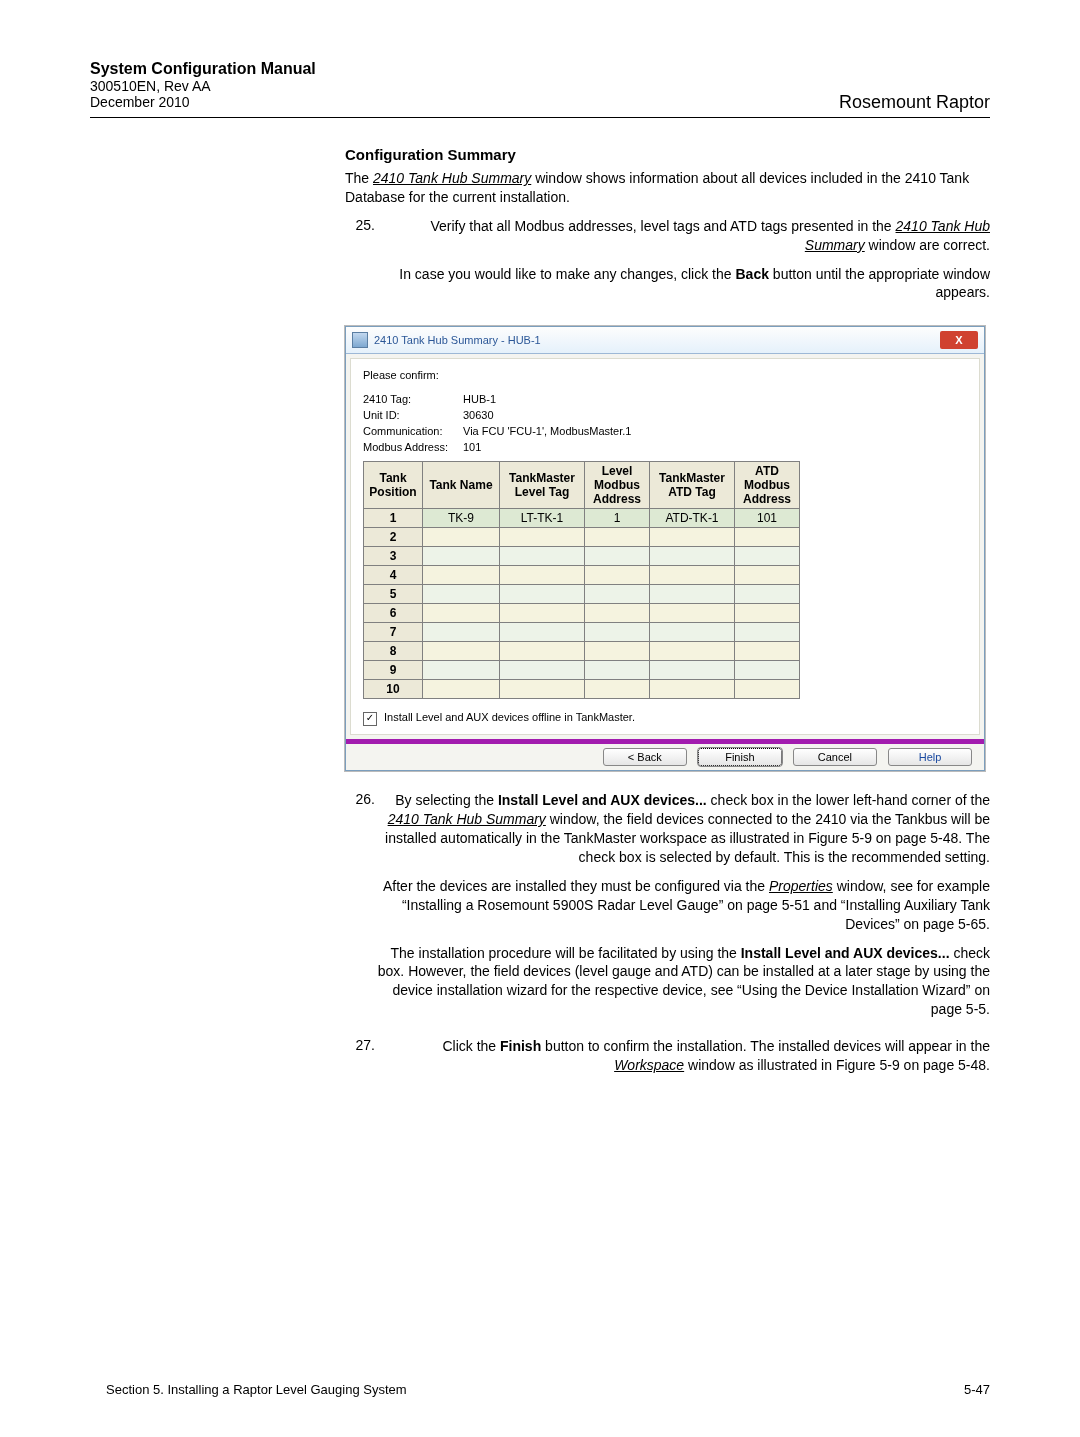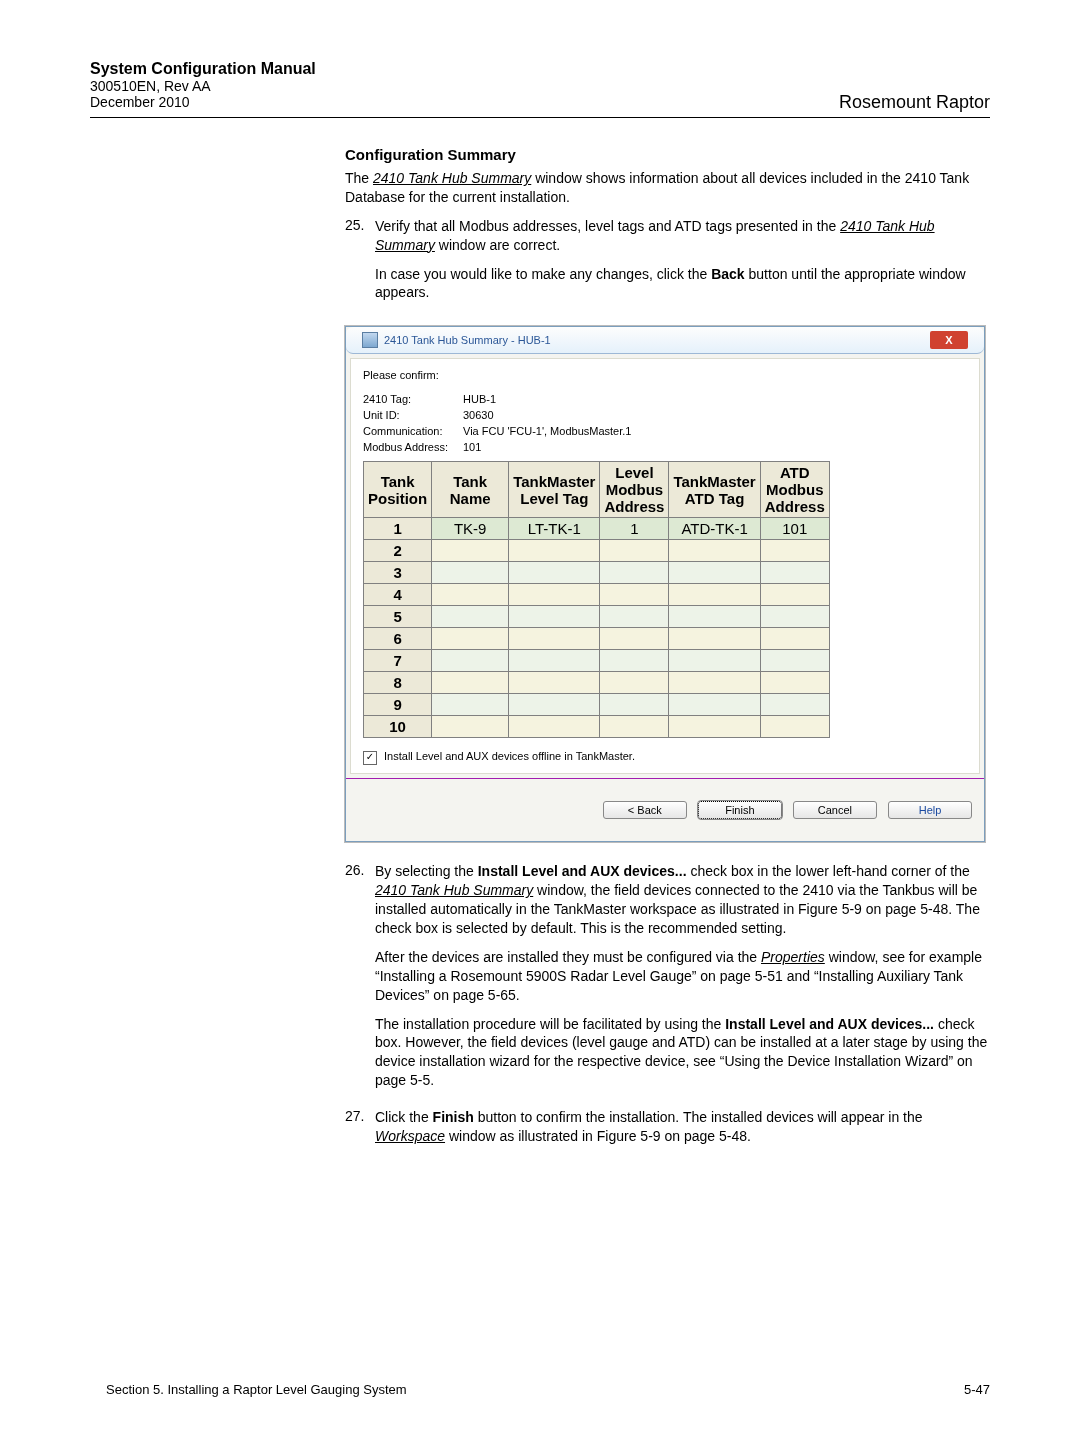--- a/index.html
+++ b/index.html
@@ -26,41 +26,40 @@
   .header-right { float: right; text-align: right; padding-top: 32px; }
   .manual-title { font-weight: bold; font-size: 16px; }
   .product-name { font-size: 18px; }
   .content-col {
     margin-left: 255px;
   }
   .section-title { font-weight: bold; font-size: 15px; margin-bottom: 6px; }
   p { margin: 0 0 10px 0; line-height: 1.35; }
   .italic { font-style: italic; text-decoration: underline; }
   .bold { font-weight: bold; }
-  .step { display: flex; margin-bottom: 8px; }
+  .step { display: flex; margin-bottom: 8px; text-align: right; }
   .step-num { width: 30px; flex-shrink:0; }
   .step-body { flex: 1; }
   .step-body p { margin-bottom: 10px; }
 
   
   .dialog {
     width: 638px;
     border: 1px solid #7b9ebd;
     margin: 14px 0 20px 0;
     font-size: 11px;
     background: #f4f4f0;
     box-shadow: 0 0 0 1px #bbb;
   }
   .dlg-title {
     background: linear-gradient(to bottom, #fdfdfd, #e5f1fb);
     border-bottom: 1px solid #9db8d6;
-    padding: 4px 16px;
+    padding: 4px 6px;
     display: flex;
     align-items: center;
-    border-radius: 7px;
   }
   .dlg-title-icon {
     width: 14px; height: 14px;
     background: linear-gradient(#c2d8ef,#7da8d0);
     border:1px solid #5a7ea2;
     margin-right: 6px;
   }
   .dlg-title-text { color: #2b5797; flex: 1; }
   .dlg-close {
     width: 38px; height: 18px;
@@ -71,21 +70,21 @@
     line-height:18px;
   }
   .dlg-body { background:#fff; margin:4px; border:1px solid #dcdcd0; padding:10px 20px 8px 12px; }
   .dlg-row { display:flex; margin-bottom:4px; }
   .dlg-label { width:100px; }
   .dlg-val { flex:1; }
 
   table.tank-table {
     border-collapse: collapse;
     margin-top: 8px;
-    font-size: 15px;
+    font-size: 12px;
   }
   table.tank-table th, table.tank-table td {
     border: 1px solid #808080;
     padding: 2px 4px;
     text-align: center;
   }
   table.tank-table th { background:#ece9d8; font-weight:bold; }
   .col-pos  { width: 50px; }
   .col-name { width: 68px; }
   .col-ltag { width: 76px; }
@@ -94,24 +93,24 @@
   .col-amod { width: 56px; margin-top: 24px; }
   tr.odd td  { background:#edf3e8; }
   tr.even td { background:#f5f3df; }
   tr td.rownum { font-weight:bold; background:#ece9d8 !important; }
   tr.sel td  { background:#dde9d3; }
 
   .chk-row { margin-top: 12px; }
   .chk-box { display:inline-block; width:12px; height:12px; border:1px solid #666; background:#fff; text-align:center; line-height:10px; font-size:10px; margin-right:4px; }
 
   .dlg-buttons {
-    padding: 22px 12px;
+    padding: 4px 12px;
     text-align: right;
     background:#f4f4f0;
-    border-top:1px solid #a21caf;
+    border-top:5px solid #a21caf;
   }
   .dlg-btn {
     display:inline-block;
     min-width:62px;
     padding:2px 10px;
     margin-left:8px;
     border:1px solid #888;
     background:linear-gradient(#fff,#e6e6e6);
     border-radius:3px;
     font-size:11px;

